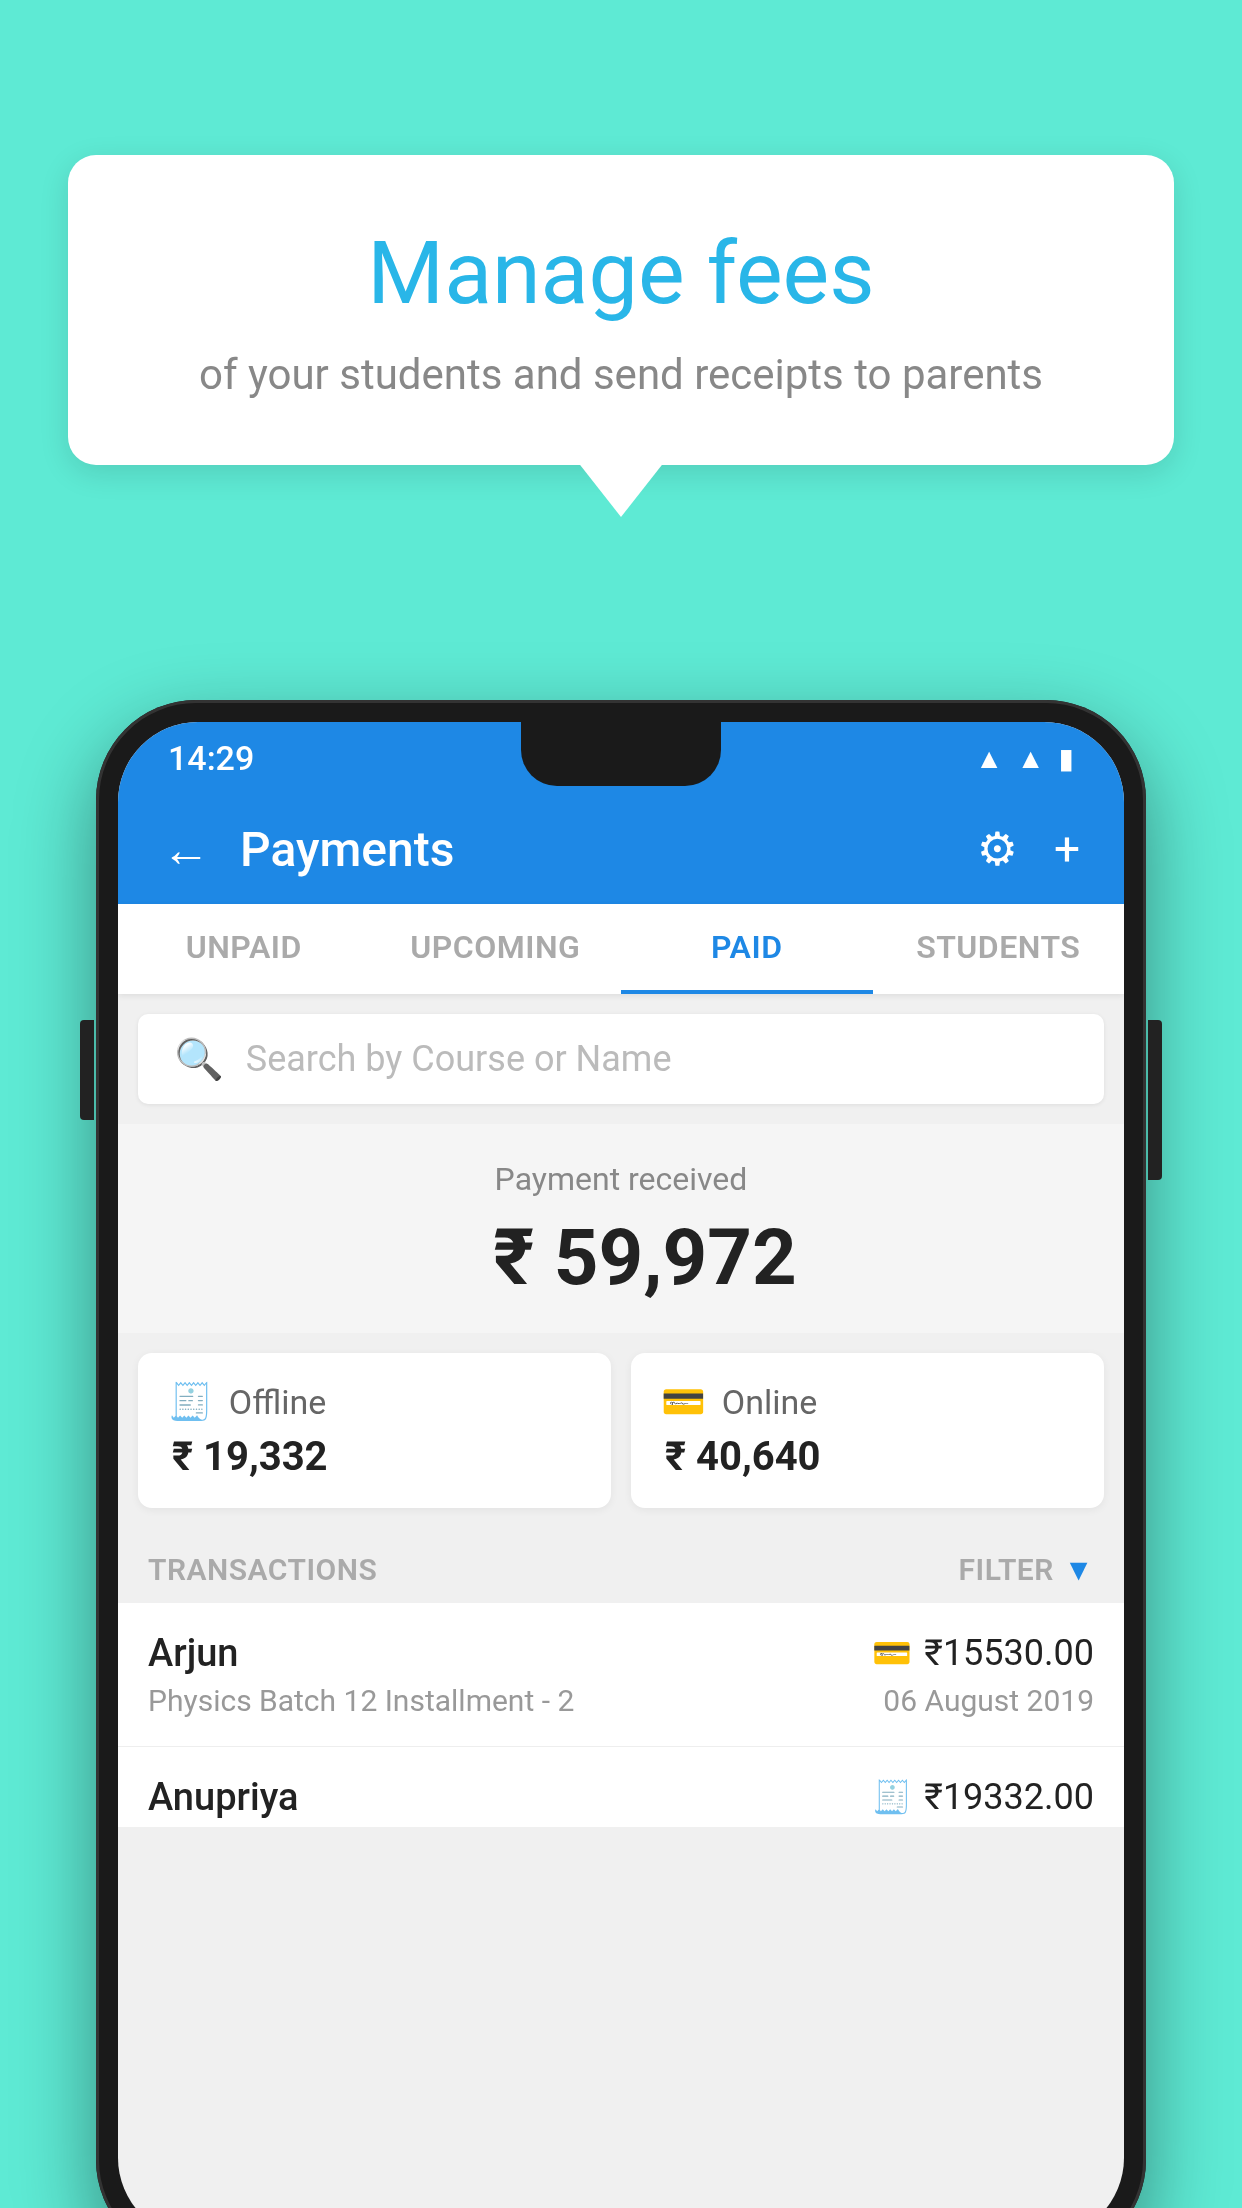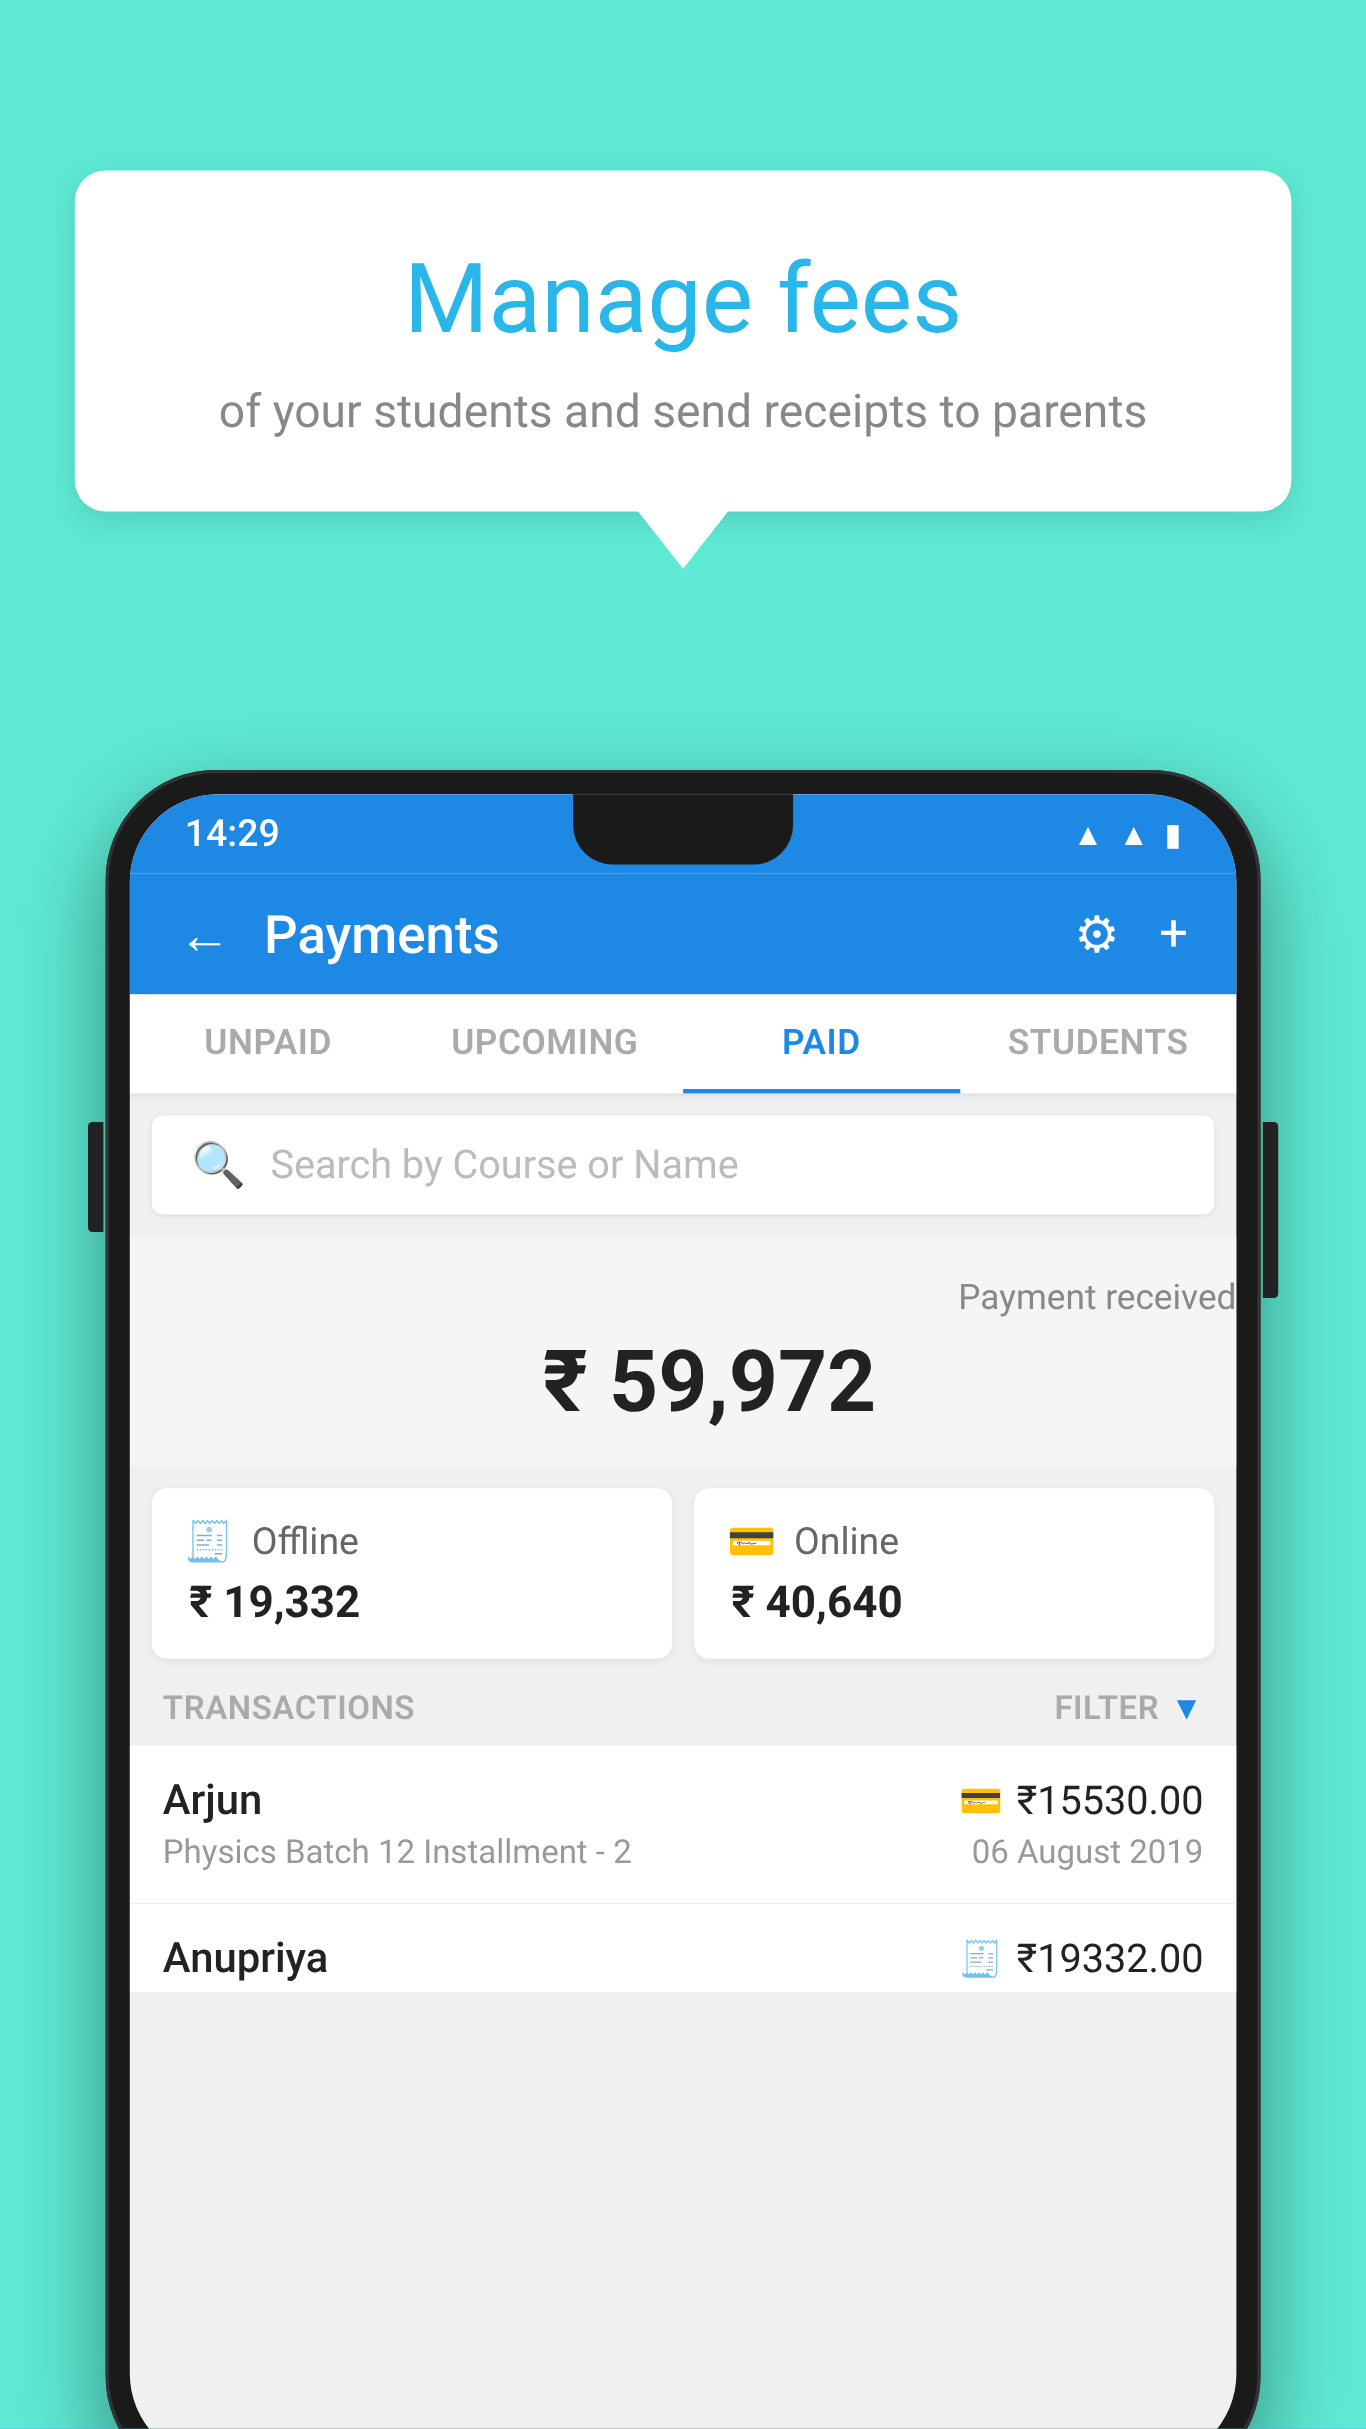--- a/index.html
+++ b/index.html
@@ -242,21 +242,20 @@
       padding: 36px 0 30px;
       text-align: center;
       flex-shrink: 0;
       margin-top: 20px;
     }
 
     .payment-label {
       font-size: 32px;
       color: #888;
       margin-bottom: 14px;
-      text-align: right;
     }
 
     .payment-amount {
       font-size: 78px;
       font-weight: 700;
       color: #222;
       padding-left: 48px;
     }
 
     
@@ -298,21 +297,21 @@
       font-weight: 700;
       color: #222;
       padding-left: 4px;
     }
 
     
     .transactions-header {
       display: flex;
       align-items: flex-end;
       justify-content: space-between;
-      padding: 28px 30px 16px;
+      padding: 44px 30px 16px;
       flex-shrink: 0;
       border-radius: 17px;
     }
 
     .transactions-label {
       font-size: 30px;
       color: #aaa;
       font-weight: 600;
       letter-spacing: 0.5px;
     }

